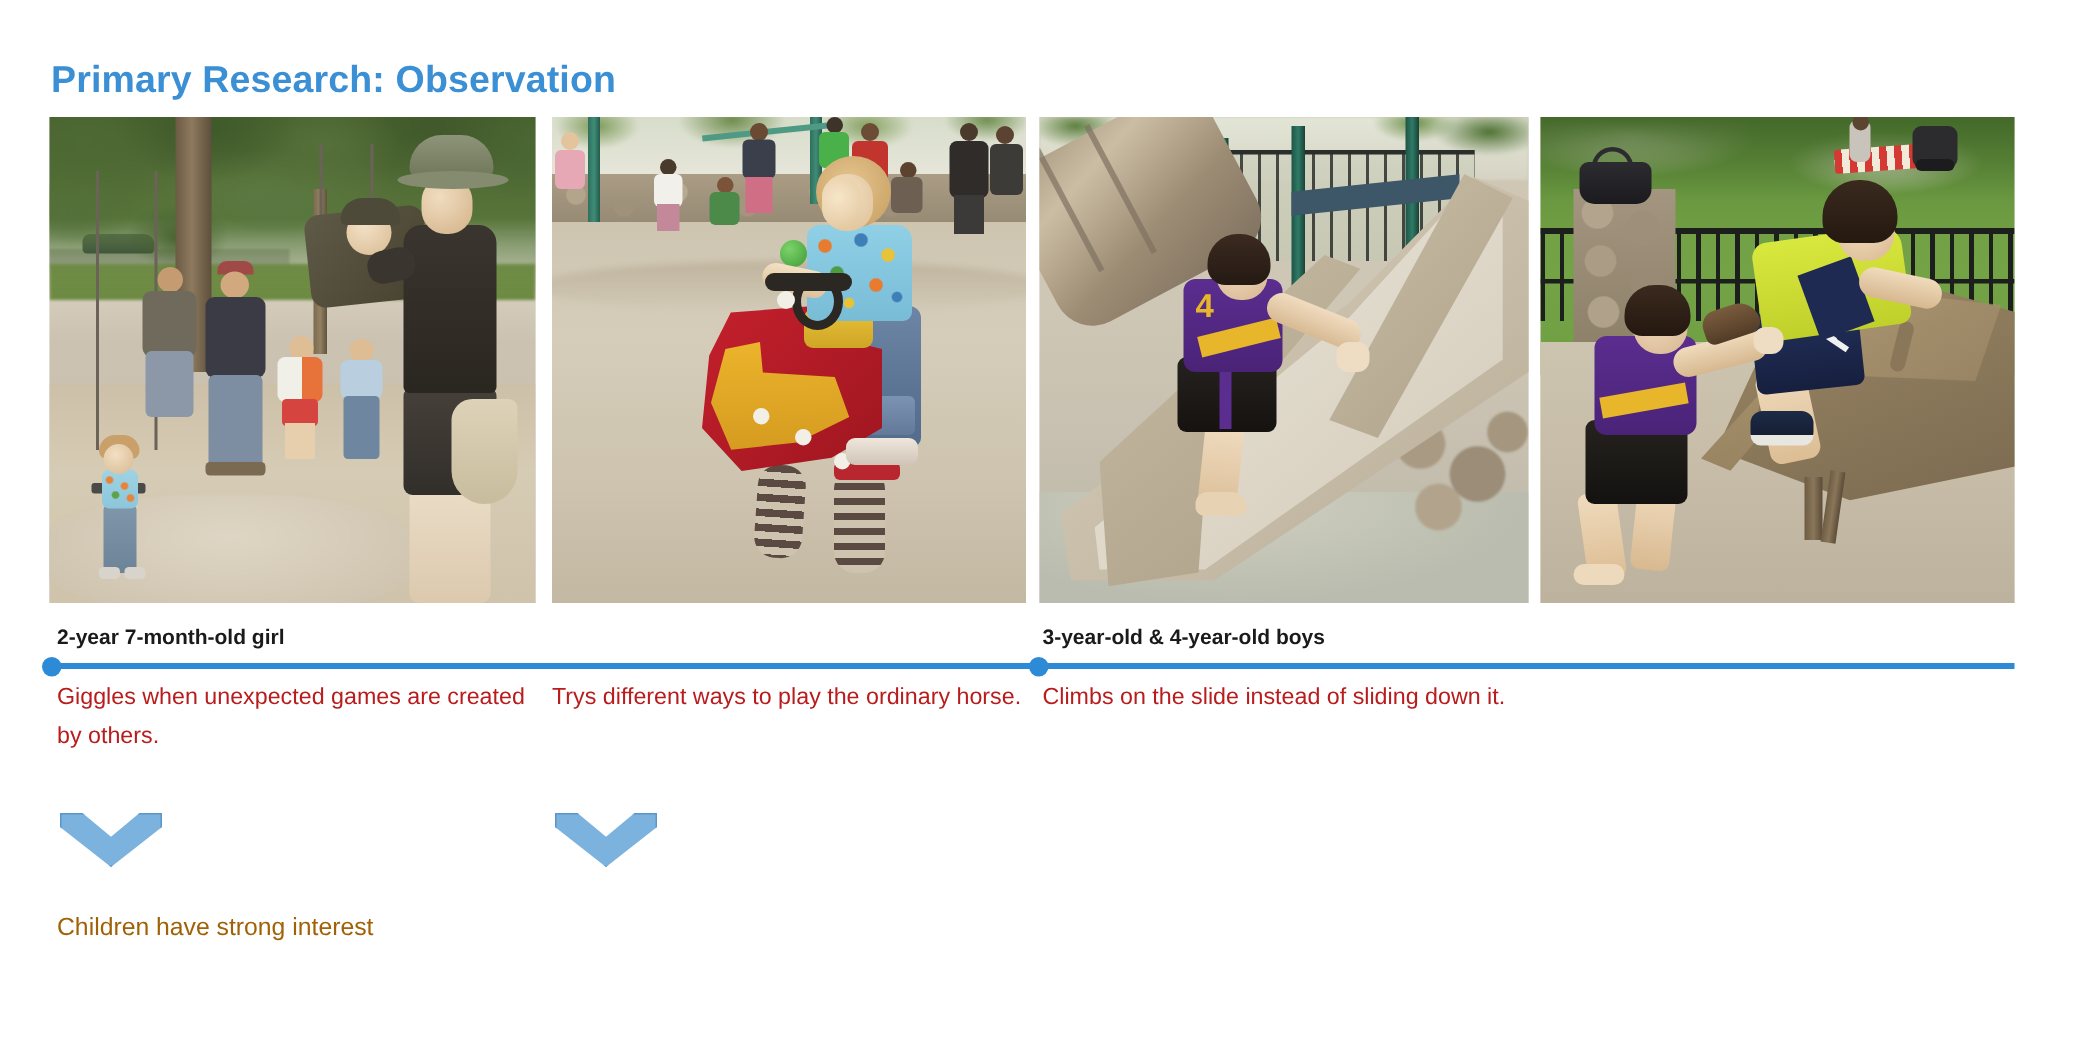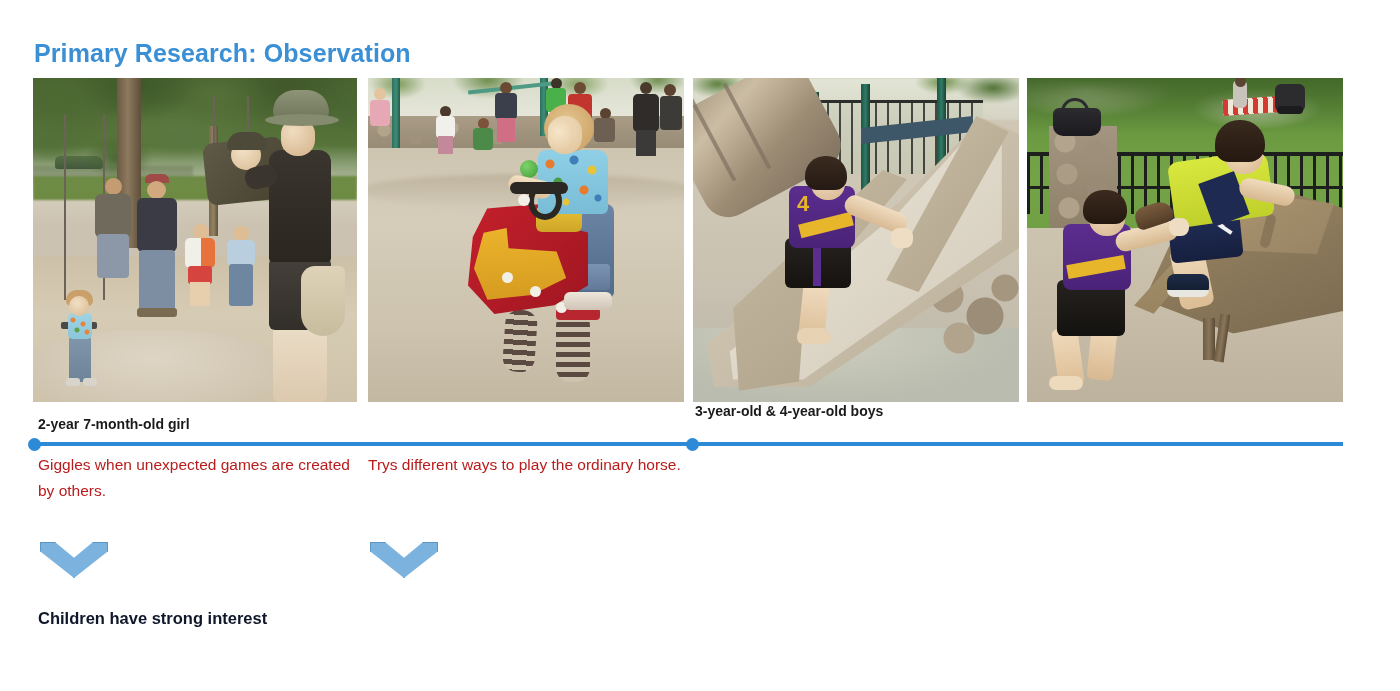--- a/index.html
+++ b/index.html
@@ -430,38 +430,38 @@
     white-space: nowrap;
   }
   .obs-text {
     position: absolute;
     font-size: 15.5px; color: #b91c1c;
     line-height: 26px;
   }
   .o1-title { left: 38px; top: 396px; }
   .o1-text  { left: 38px; top: 432px; width: 320px; }
   .o2-text  { left: 368px; top: 432px; width: 320px; }
-  .o3-title { left: 695px; top: 383px; }
+  .o3-title { left: 695px; top: 396px; }
   .o3-text  { left: 695px; top: 432px; width: 640px; }
 
   
   .chevron {
     position: absolute;
     width: 68px; height: 36px;
     background: #7cb3de;
     border: 1px solid #5b96c9;
     clip-path: polygon(0% 0%, 22% 0%, 50% 44%, 78% 0%, 100% 0%, 100% 26%, 50% 100%, 0% 26%);
   }
   .cv1 { left: 40px; top: 522px; }
   .cv2 { left: 370px; top: 522px; }
 
   
   .insight {
     position: absolute;
-    font-size: 16.5px; font-weight: bold; color: #0f172a;
+    font-size: 16.5px; font-weight: normal; color: #a16207;
     line-height: 31px;
   }
   .in1 { left: 38px; top: 583px; width: 320px; }
   .in2 { left: 368px; top: 583px; width: 760px; }
   .ins-line { display: block; white-space: nowrap; }
 </style>
 </head>
 <body>
 
 <div class="slide">
@@ -666,20 +666,21 @@
   <div class="timeline"></div>
   <div class="tl-dot d1"></div>
   <div class="tl-dot d2"></div>
 
   <div class="obs-title o1-title">2-year 7-month-old girl</div>
   <div class="obs-text o1-text">Giggles when unexpected games are created by others.</div>
 
   <div class="obs-text o2-text">Trys different ways to play the ordinary horse.</div>
 
   <div class="obs-title o3-title">3-year-old &amp; 4-year-old boys</div>
+  <div class="obs-text o3-text">Climbs on the slide instead of sliding down it.</div>
 
   <div class="chevron cv1"></div>
   <div class="chevron cv2"></div>
 
   <div class="insight in1">
     <span class="ins-line">Children have strong interest</span>
   </div>
 
 </div>
 

